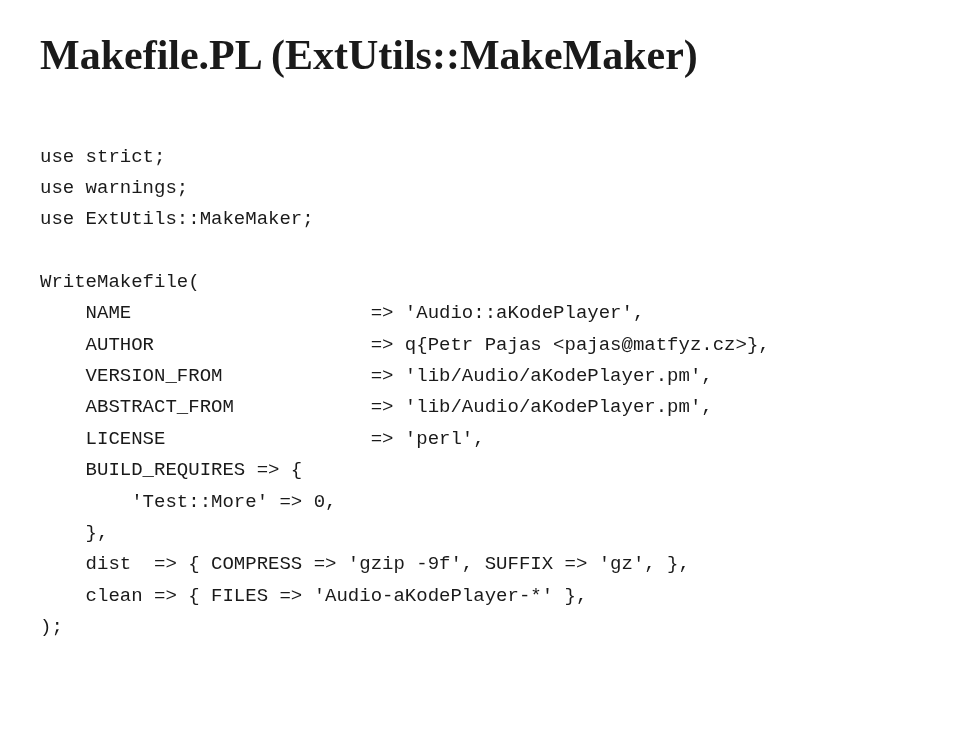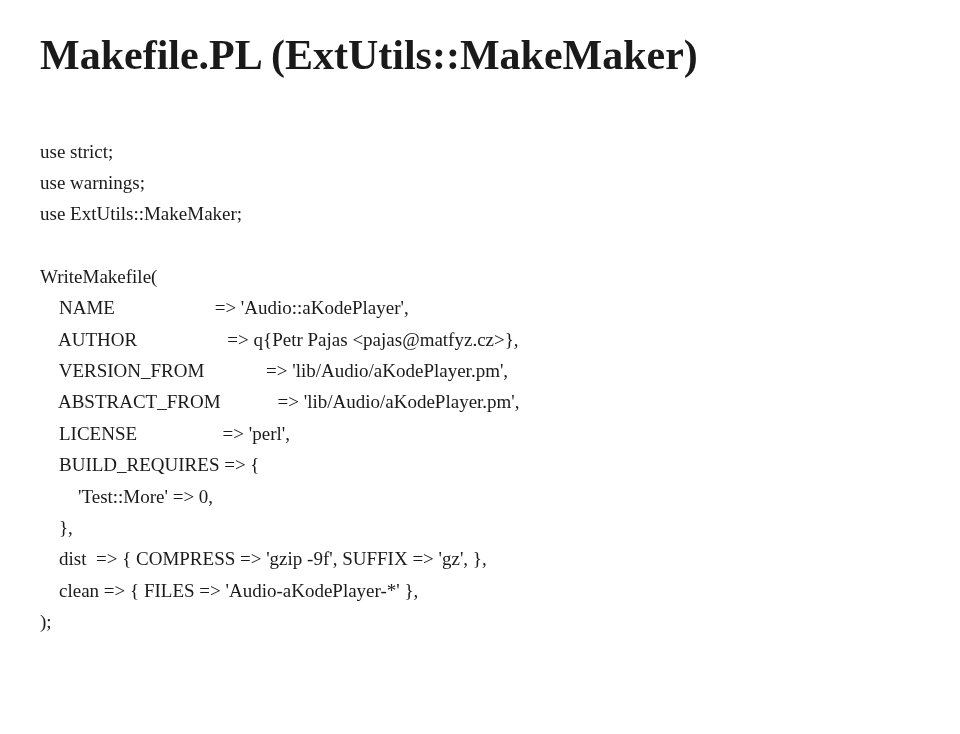--- a/index.html
+++ b/index.html
@@ -14,26 +14,26 @@
       padding: 30px 40px;
       width: 960px;
       min-height: 734px;
     }
 
     .page-title {
       font-size: 42px;
       font-weight: bold;
       font-family: 'Georgia', 'Times New Roman', serif;
       color: #1a1a1a;
-      margin-bottom: 24px;
+      margin-bottom: 30px;
       line-height: 1.2;
     }
 
     .code-block {
-      font-family: Liberation Serif, serif;
+      font-family: Liberation Mono, monospace;
       font-size: 19px;
       line-height: 1.65;
       color: #1a1a1a;
       white-space: pre;
     }
 
     .code-block .line {
       display: block;
     }
   </style>

